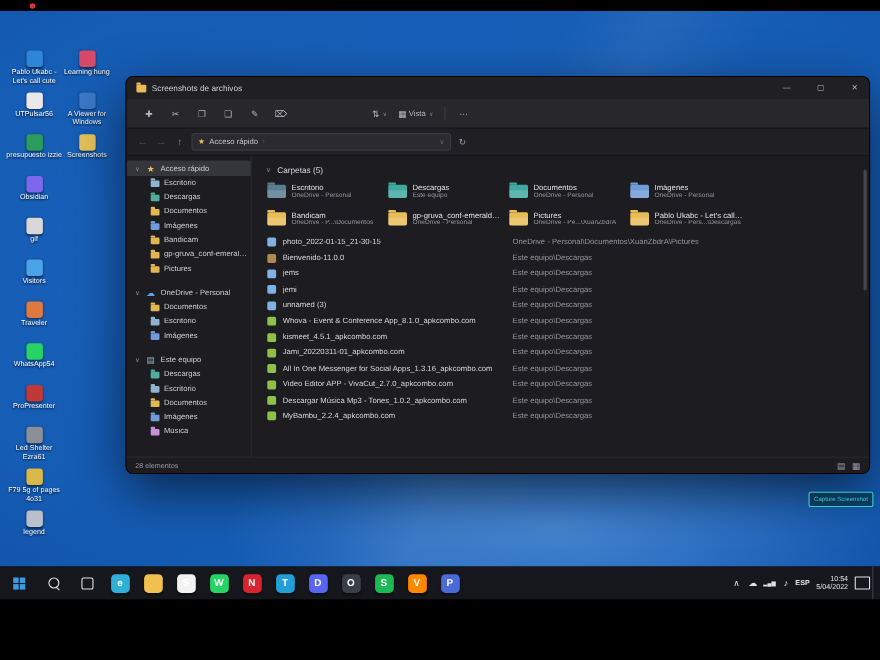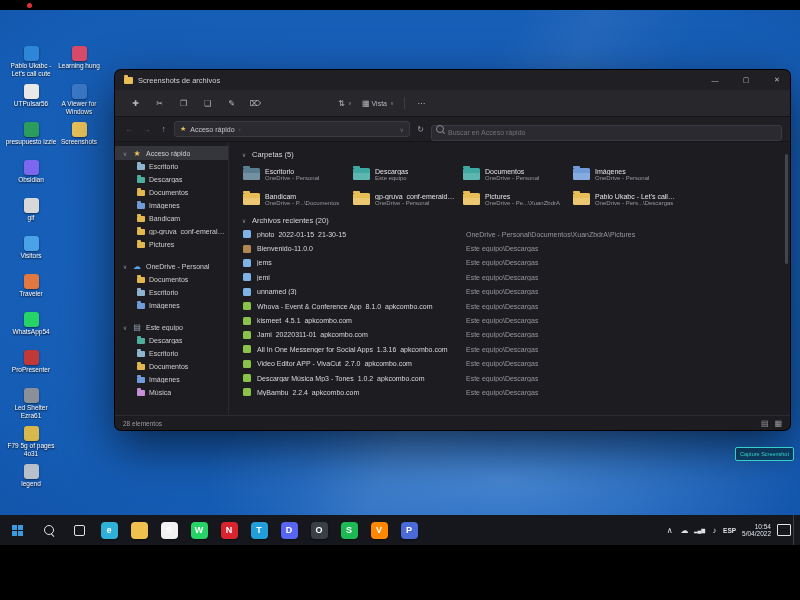--- a/index.html
+++ b/index.html
@@ -253,24 +253,20 @@
         <span class="nav dim">→</span>
         <span class="nav">↑</span>
         <span class="crumb">
           <span class="star">★</span>
           <span>Acceso rápido</span>
           <span class="sep">›</span>
           <span class="spacer"></span>
           <span class="sep">∨</span>
         </span>
         <span class="refresh">↻</span>
-        <span class="searchbox">
-          <span class="mag"></span>
-          <input placeholder="Buscar en Acceso rápido" style="">
-        </span>
       </div>
 
       <div class="wbody">
         <div class="sidebar">
 
           <div class="sb-h sel">
             <span class="chev">∨</span>
             <span class="sb-ic star">★</span>
             <span class="sb-lbl">Acceso rápido</span>
           </div>
@@ -436,24 +432,20 @@
 
               <div class="tile">
                 <span class="folder" style="background: rgb(232, 189, 86);"></span>
                 <span class="t-txt">
                   <span class="t-name">Pablo Ukabc - Let's call c...</span>
                   <span class="t-loc">OneDrive - Pers...\Descargas</span>
                 </span>
               </div>
             </div>
 
-          <div class="sec-h">
-            <span class="chev">∨</span>
-            <span>Archivos recientes (20)</span>
-          </div>
           <div class="rows">
 
               <div class="row">
                 <span class="f-ic" style="background: rgb(127, 178, 229);"></span>
                 <span class="f-name">photo_2022-01-15_21-30-15</span>
                 <span class="f-path">OneDrive - Personal\Documentos\XuanZbdrA\Pictures</span>
               </div>
 
               <div class="row">
                 <span class="f-ic" style="background: rgb(176, 136, 80);"></span>

